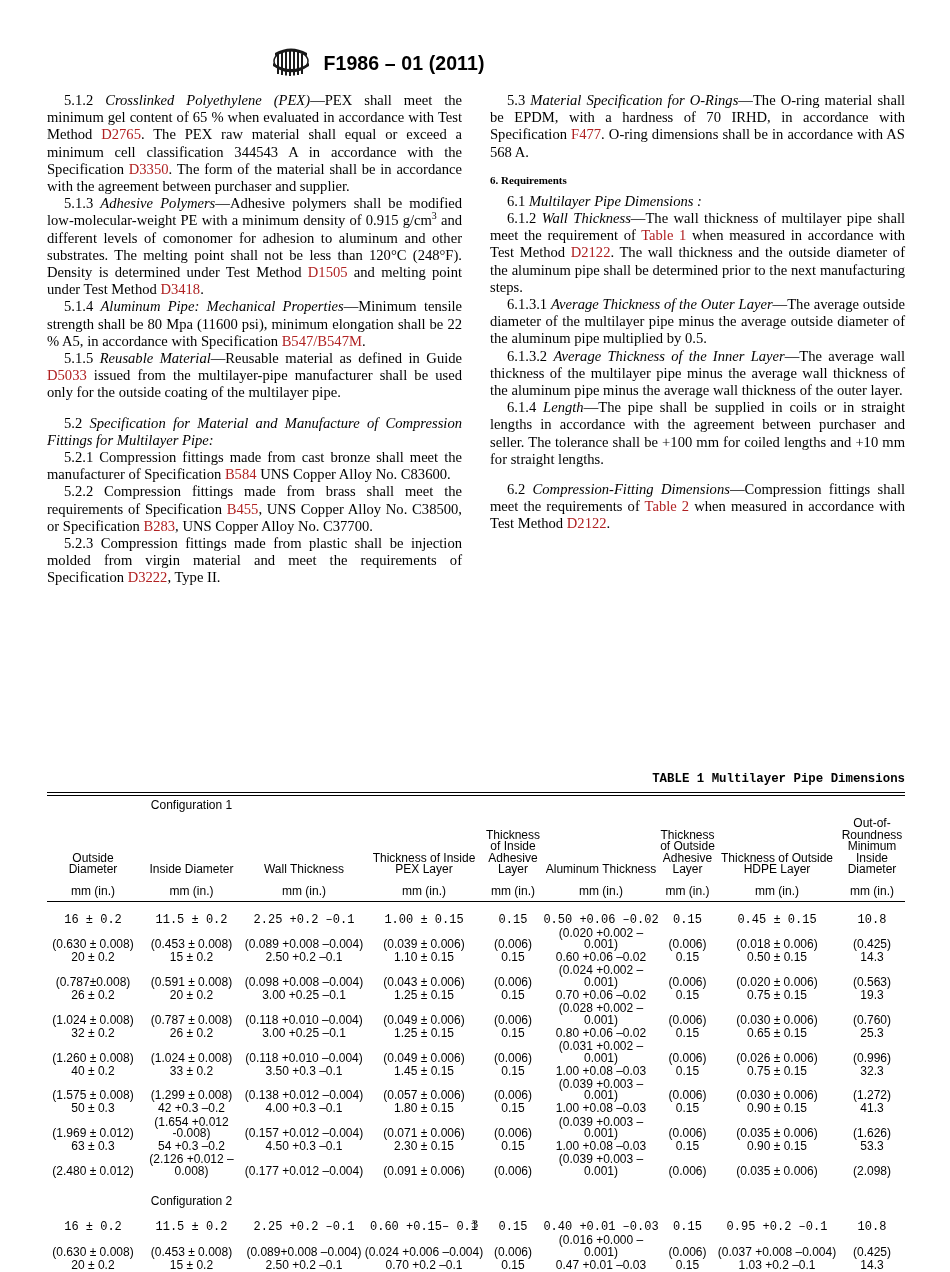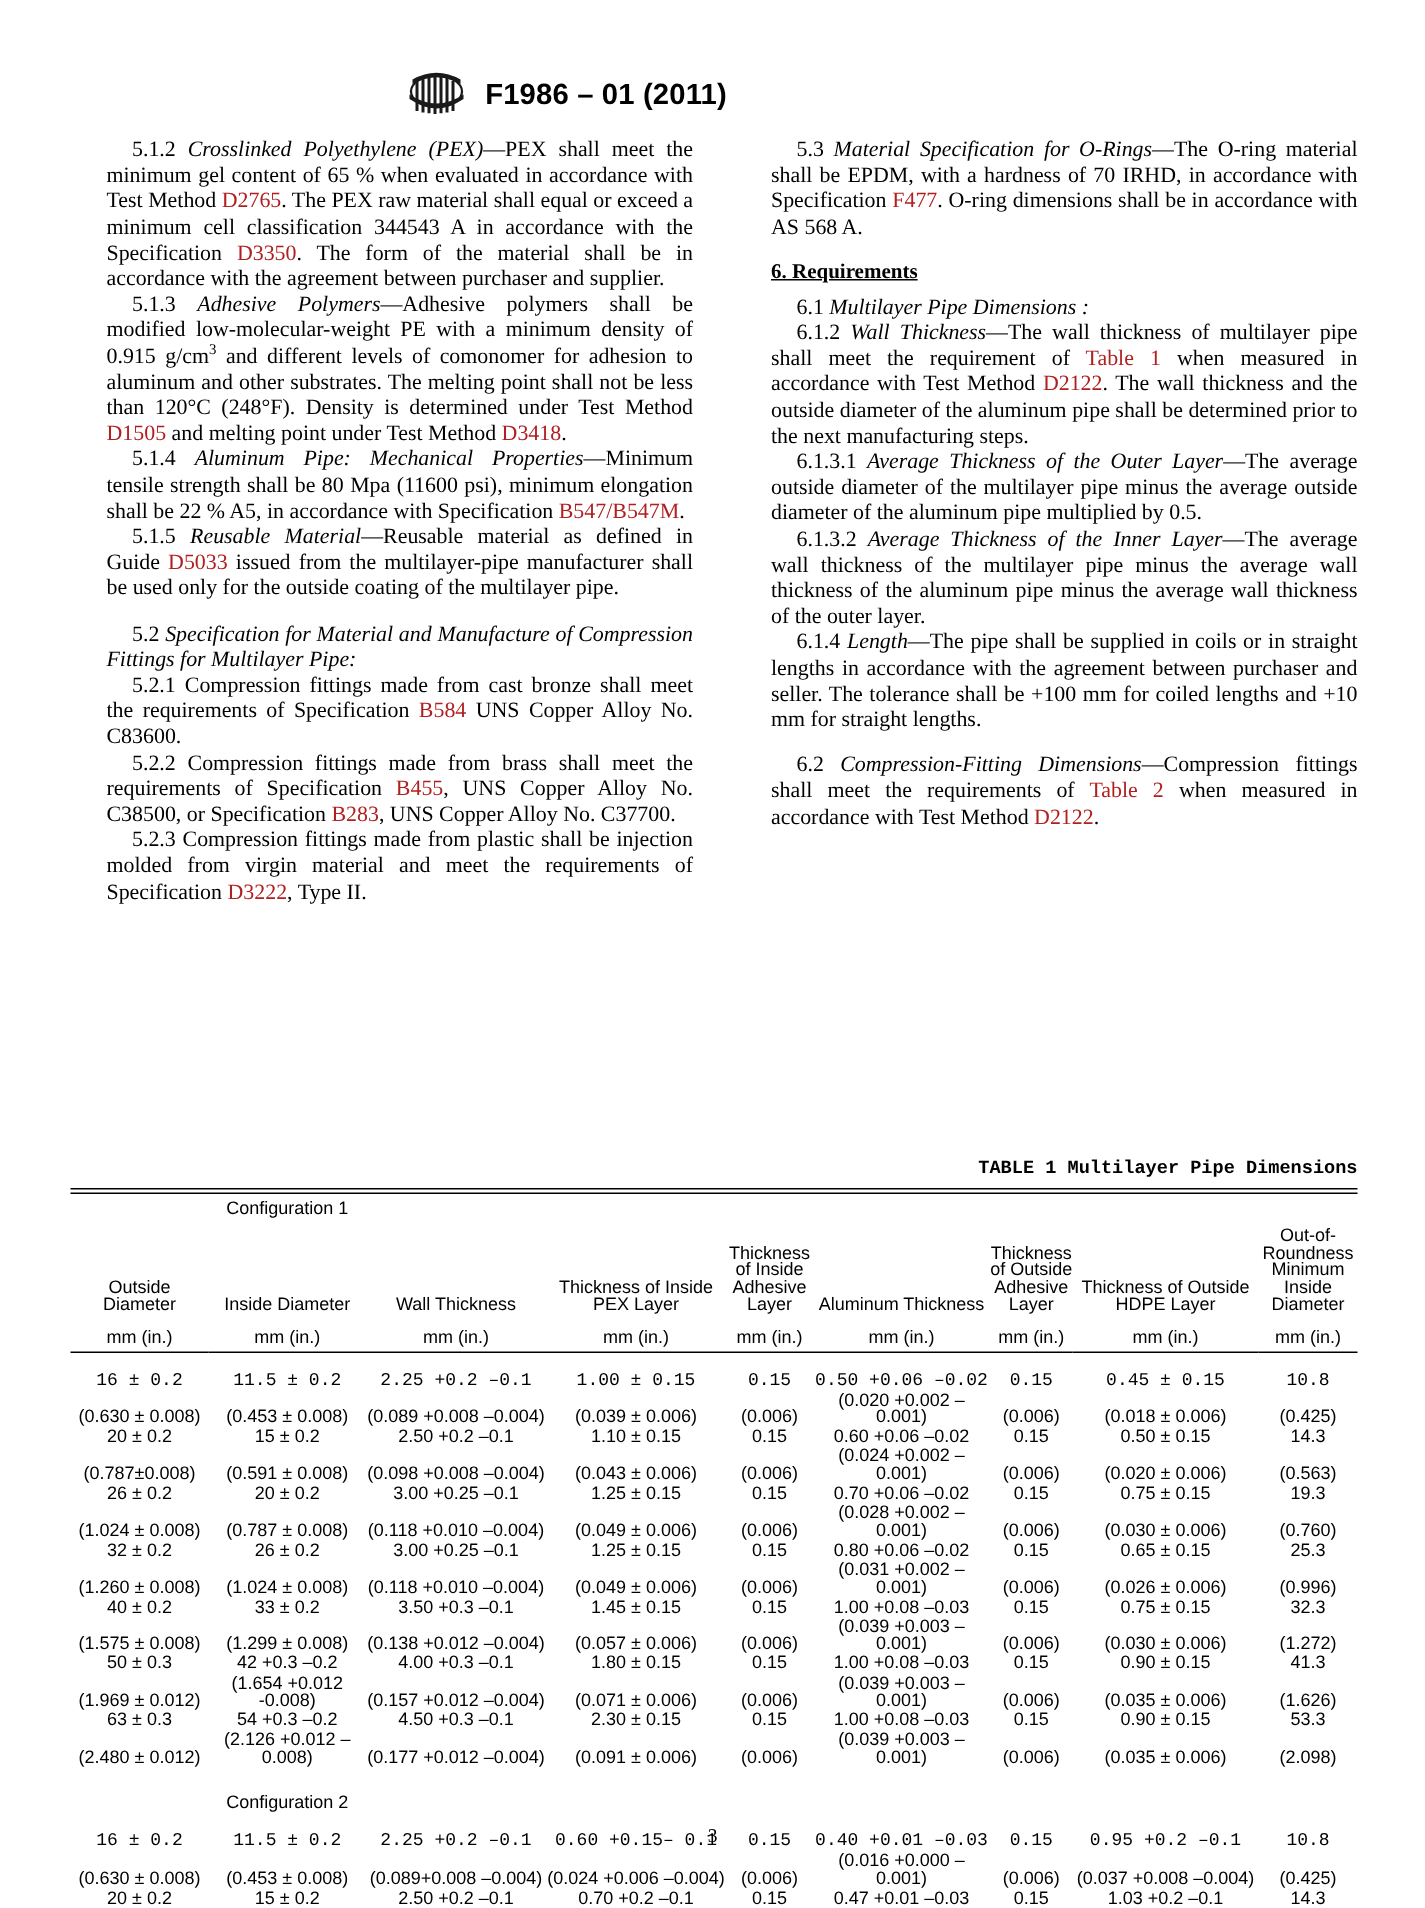--- a/index.html
+++ b/index.html
@@ -22,41 +22,40 @@
     font-family:"Liberation Sans", sans-serif;
     font-weight:bold; font-size:19.5px; letter-spacing:.1px;
   }
 
   
   .columns{
     position:absolute; top:92px; left:47px;
     width:858px;
     display:flex; gap:28px;
   }
-  .col{ width:415px;margin-left:24px; }
+  .col{ width:415px; }
 
   p.para{
     margin:0 0 0 0;
     font-size:14.6px;
     line-height:17.2px;
     text-align:justify;
     text-indent:17px;
     -webkit-hyphens:auto; hyphens:auto;
   }
   p.para + p.para{ margin-top:0; }
   .gap{ height:13px; }
   .it{ font-style:italic; }
   .ref{ color:#b02021; }
   .sec-head{
     font-family:"Liberation Serif", serif;
     font-weight:bold;
-    font-size:14px;
+    font-size:11px;
     margin:13px 0 7px 0;
     text-indent:0;
-    text-decoration:underline;
   }
   sup{ font-size:.68em; vertical-align:super; line-height:0; }
 
   
   .table-wrap{
     position:absolute; left:47px; top:772px; width:858px;
   }
   .tbl-title{
     font-family:Liberation Mono, monospace;
     font-weight:bold;
@@ -140,21 +139,21 @@
 </div>
 
 <div class="columns">
   <div class="col" id="left-col">
       <p class="para"><span>5.1.2 </span><span class="it">Crosslinked Polyethylene (PEX)</span><span>—PEX shall meet the minimum gel content of 65 % when evaluated in accordance with Test Method </span><span class="ref">D2765</span><span>. The PEX raw material shall equal or exceed a minimum cell classification 344543 A in accordance with the Specification </span><span class="ref">D3350</span><span>. The form of the material shall be in accordance with the agreement between purchaser and supplier.</span></p>
       <p class="para"><span>5.1.3 </span><span class="it">Adhesive Polymers</span><span>—Adhesive polymers shall be modified low-molecular-weight PE with a minimum density of 0.915 g/cm</span><sup>3</sup><span> and different levels of comonomer for adhesion to aluminum and other substrates. The melting point shall not be less than 120°C (248°F). Density is determined under Test Method </span><span class="ref">D1505</span><span> and melting point under Test Method </span><span class="ref">D3418</span><span>.</span></p>
       <p class="para"><span>5.1.4 </span><span class="it">Aluminum Pipe: Mechanical Properties</span><span>—Minimum tensile strength shall be 80 Mpa (11600 psi), minimum elongation shall be 22 % A5, in accordance with Specification </span><span class="ref">B547/B547M</span><span>.</span></p>
       <p class="para"><span>5.1.5 </span><span class="it">Reusable Material</span><span>—Reusable material as defined in Guide </span><span class="ref">D5033</span><span> issued from the multilayer-pipe manufacturer shall be used only for the outside coating of the multilayer pipe.</span></p>
       <div class="gap"></div>
       <p class="para"><span>5.2 </span><span class="it">Specification for Material and Manufacture of Compression Fittings for Multilayer Pipe:</span></p>
-      <p class="para"><span>5.2.1 </span><span>Compression fittings made from cast bronze shall meet the requirements of Specification </span><span class="ref">B584</span><span> UNS Copper Alloy No. C83600.</span></p>
+      <p class="para"><span>5.2.1 </span><span>Compression fittings made from cast bronze shall meet the manufacturer of Specification </span><span class="ref">B584</span><span> UNS Copper Alloy No. C83600.</span></p>
       <p class="para"><span>5.2.2 </span><span>Compression fittings made from brass shall meet the requirements of Specification </span><span class="ref">B455</span><span>, UNS Copper Alloy No. C38500, or Specification </span><span class="ref">B283</span><span>, UNS Copper Alloy No. C37700.</span></p>
       <p class="para"><span>5.2.3 </span><span>Compression fittings made from plastic shall be injection molded from virgin material and meet the requirements of Specification </span><span class="ref">D3222</span><span>, Type II.</span></p>
     </div>
   <div class="col" id="right-col">
       <p class="para"><span>5.3 </span><span class="it">Material Specification for O-Rings</span><span>—The O-ring material shall be EPDM, with a hardness of 70 IRHD, in accordance with Specification </span><span class="ref">F477</span><span>. O-ring dimensions shall be in accordance with AS 568 A.</span></p>
       <div class="sec-head">6.  Requirements</div>
       <p class="para"><span>6.1 </span><span class="it">Multilayer Pipe Dimensions :</span></p>
       <p class="para"><span>6.1.2 </span><span class="it">Wall Thickness</span><span>—The wall thickness of multilayer pipe shall meet the requirement of </span><span class="ref">Table 1</span><span> when measured in accordance with Test Method </span><span class="ref">D2122</span><span>. The wall thickness and the outside diameter of the aluminum pipe shall be determined prior to the next manufacturing steps.</span></p>
       <p class="para"><span>6.1.3.1 </span><span class="it">Average Thickness of the Outer Layer</span><span>—The average outside diameter of the multilayer pipe minus the average outside diameter of the aluminum pipe multiplied by 0.5.</span></p>
       <p class="para"><span>6.1.3.2 </span><span class="it">Average Thickness of the Inner Layer</span><span>—The average wall thickness of the multilayer pipe minus the average wall thickness of the aluminum pipe minus the average wall thickness of the outer layer.</span></p>

